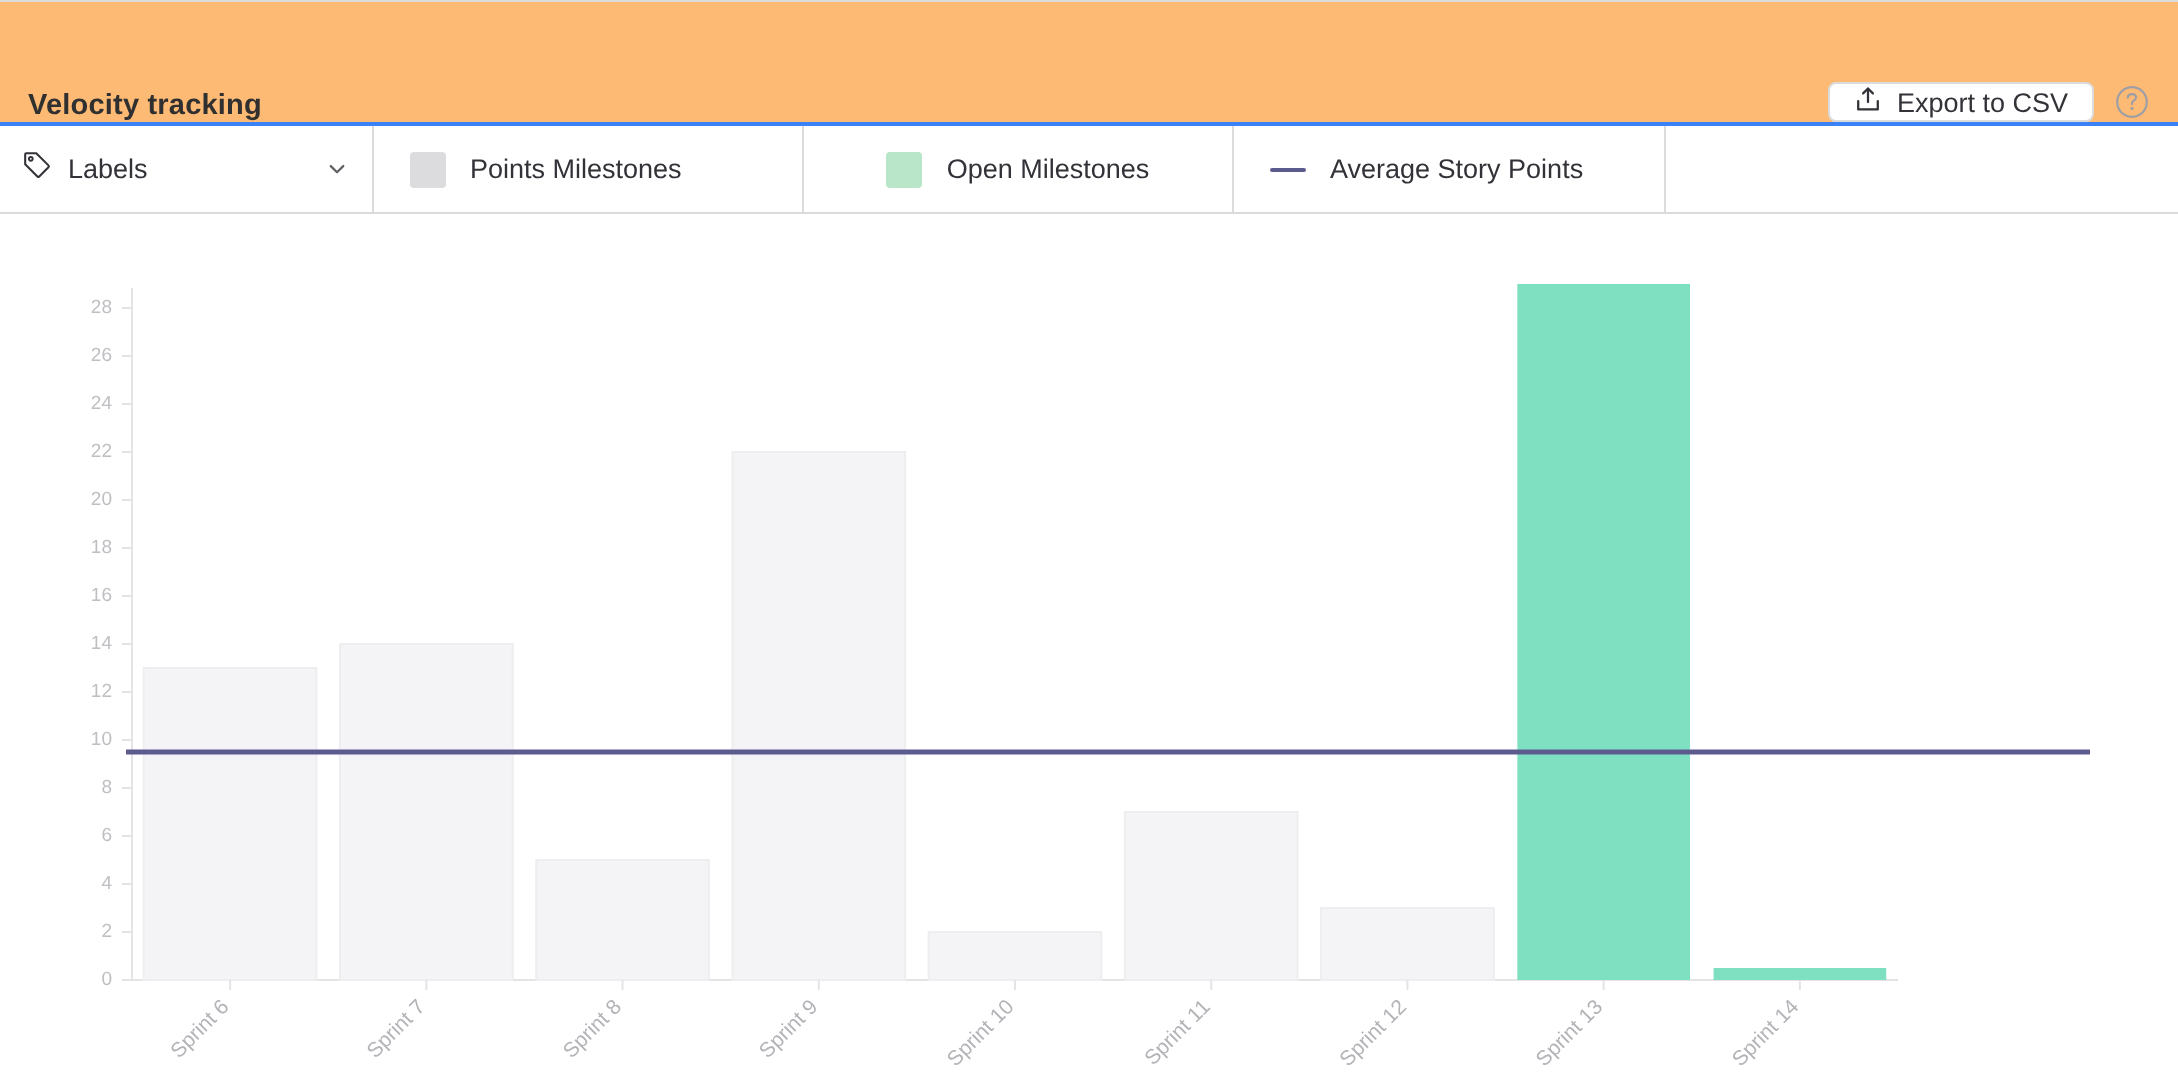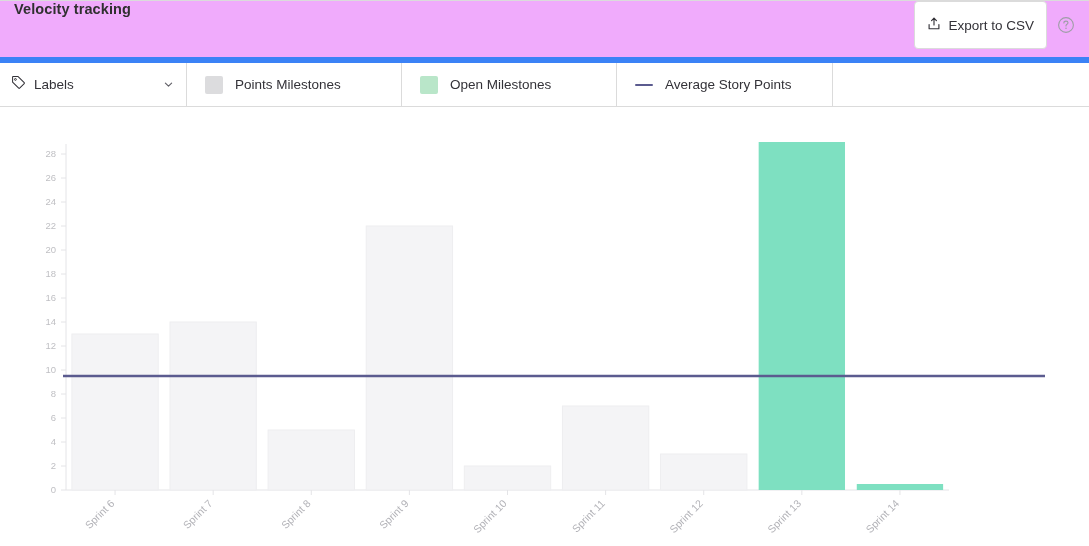--- a/index.html
+++ b/index.html
@@ -18,43 +18,43 @@
     background: #ffffff;
     border: 1px solid #dbdbdb;
     border-left: none;
     border-right: none;
   }
 
   
   .panel-header {
     position: relative;
     height: 62px;
-    background: #f0abfc;
-    border-bottom: 6px solid #3b82f6;
-    display: flex;
-    align-items: flex-start;
+    background: #fdba74;
+    border-bottom: 2px solid #3b82f6;
+    display: flex;
+    align-items: flex-end;
     padding: 0 14px 0 14px;
   }
   .panel-title {
     font-size: 14.5px;
     font-weight: bold;
     color: #303030;
     letter-spacing: 0.1px;
   }
   .header-right {
     margin-left: auto;
     display: flex;
     align-items: center;
     gap: 10px;
   }
   .export-btn {
     display: flex;
     align-items: center;
     gap: 7px;
-    height: 48px;
+    height: 20px;
     padding: 4px 12px;
     background: #ffffff;
     border: 1px solid #dbdbdb;
     border-radius: 4px;
     font-size: 13.5px;
     color: #333238;
     cursor: pointer;
     white-space: nowrap;
   }
   .help-icon {
@@ -99,21 +99,21 @@
     align-items: center;
     gap: 12px;
     padding: 0 18px;
     border-right: 1px solid #dbdbdb;
     cursor: pointer;
     font-size: 13.5px;
     color: #333238;
     white-space: nowrap;
   }
   .legend-cell.w1 { width: 215px; }
-  .legend-cell.w2 { width: 215px; }
+  .legend-cell.w2 { width: 215px; justify-content: center; }
   .legend-cell.w3 { width: 216px; }
   .swatch {
     width: 18px;
     height: 18px;
     border-radius: 2px;
     flex: 0 0 auto;
   }
   .swatch-line {
     width: 18px;
     height: 2px;

